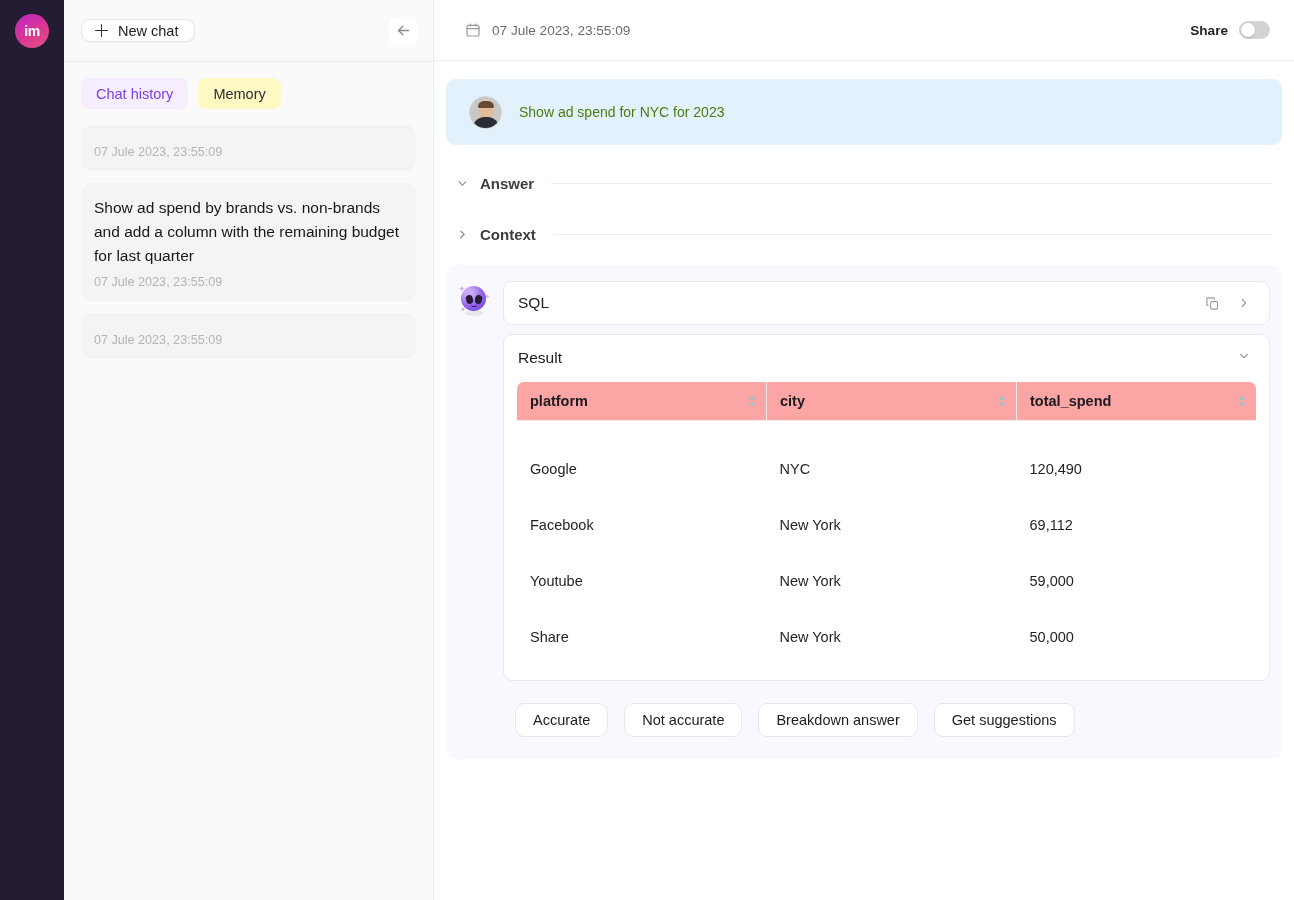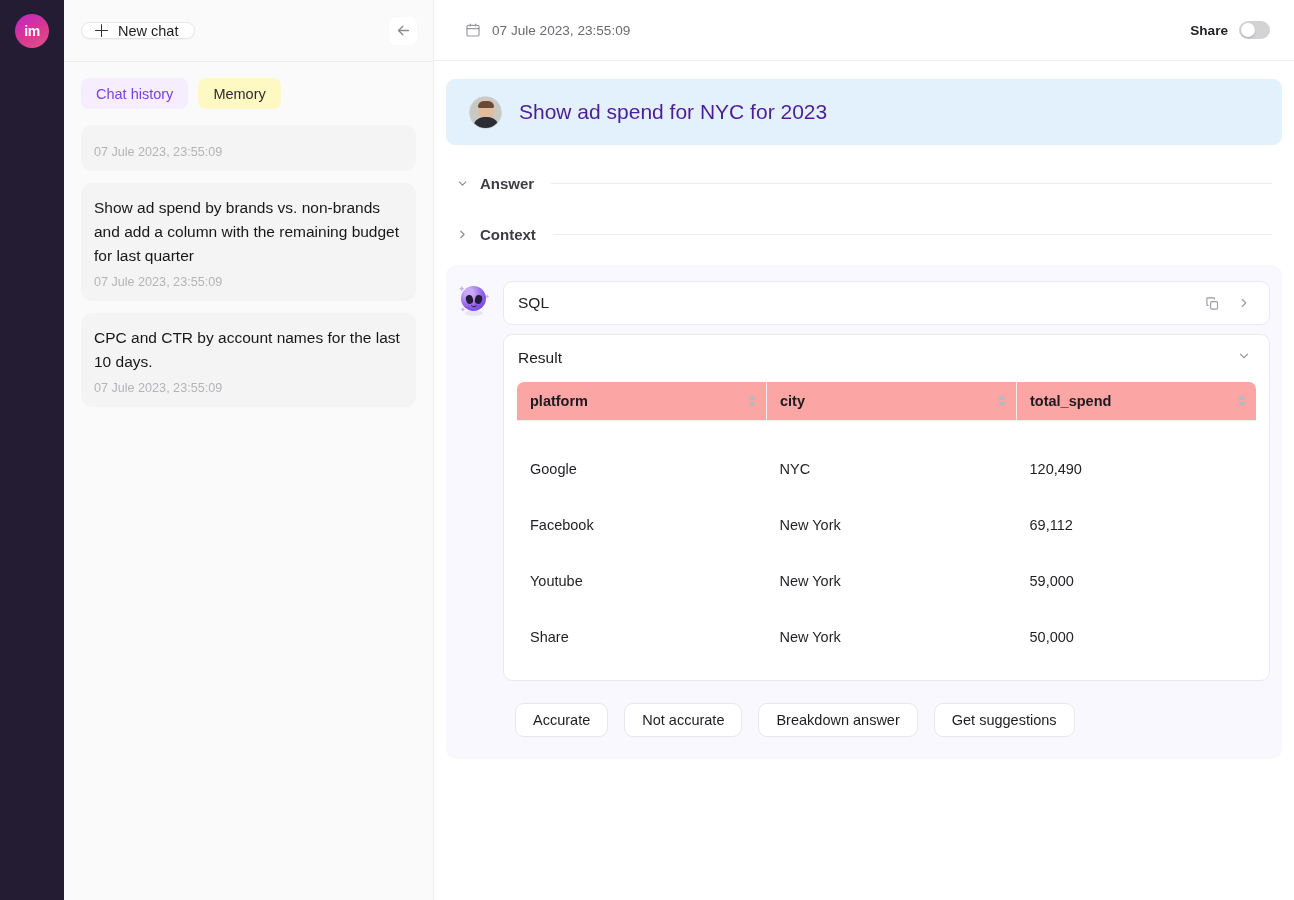--- a/index.html
+++ b/index.html
@@ -33,21 +33,21 @@
     border-right: 1px solid #ededed;
     display: flex; flex-direction: column;
   }
   .sidebar-top {
     height: 62px; display: flex; align-items: center;
     padding: 0 16px 0 17px; gap: 10px;
     border-bottom: 1px solid #ececec;
   }
   .new-chat {
     display: inline-flex; align-items: center; gap: 10px;
-    height: 17px; padding: 0 16px 0 13px;
+    height: 23px; padding: 0 16px 0 13px;
     background: #ffffff; border: 1px solid #e6e6e6; border-radius: 9px;
     font-size: 14.5px; color: #1d1d1f; cursor: pointer;
     box-shadow: 0 1px 1px rgba(16,16,16,0.03);
   }
   .plus { width: 13px; height: 13px; position: relative; display: inline-block; }
   .plus::before, .plus::after {
     content: ""; position: absolute; background: #32323a; border-radius: 1px;
   }
   .plus::before { left: 0; top: 5.5px; width: 13px; height: 1.6px; }
   .plus::after { top: 0; left: 5.7px; height: 13px; width: 1.6px; }
@@ -108,21 +108,21 @@
     background: #e2bb9c;
   }
   .avatar-photo::after {
     content: ""; position: absolute; left: 50%; bottom: -3px; transform: translateX(-50%);
     width: 27px; height: 14px; border-radius: 12px 12px 0 0; background: #2a2d33;
   }
   .avatar-hair {
     position: absolute; left: 50%; top: 4px; transform: translateX(-50%);
     width: 16px; height: 7px; border-radius: 8px 8px 2px 2px; background: #6b4a33; z-index: 2;
   }
-  .question-text { font-size: 21px; color: #4c1d95; }
+  .question-text { font-size: 14px; color: #4d7c0f; }
 
   .section-head {
     display: flex; align-items: center; gap: 11px;
     padding: 0 10px; margin-top: 25px; height: 26px;
   }
   .section-head .label { font-size: 15px; color: #3d3d44; font-weight: 600; }
   .section-head .rule { flex: 1; height: 1px; background: #ededed; margin-left: 6px; }
 
   .answer-panel {
     margin: 18px 0 0 0; background: #faf8ff; border-radius: 10px;
@@ -236,21 +236,20 @@
 
     <div class="chat-list">
       <div class="chat-item">
         <div class="chat-time">07 Jule 2023, 23:55:09</div>
       </div>
       <div class="chat-item">
         <div class="chat-title">Show ad spend by brands vs. non-brands and add a column with the remaining budget for last quarter</div>
         <div class="chat-time">07 Jule 2023, 23:55:09</div>
       </div>
       <div class="chat-item">
-        <div class="chat-title">CPC and CTR by account names for the last 10 days.</div>
         <div class="chat-time">07 Jule 2023, 23:55:09</div>
       </div>
     </div>
   </aside>
 
   <main class="main">
     <div class="main-top">
       <div class="date-wrap">
         <svg width="16" height="16" viewBox="0 0 24 24" fill="none" stroke="#9a9aa1" stroke-width="1.8" stroke-linecap="round" stroke-linejoin="round">
           <rect x="3" y="5" width="18" height="16" rx="2"></rect>

